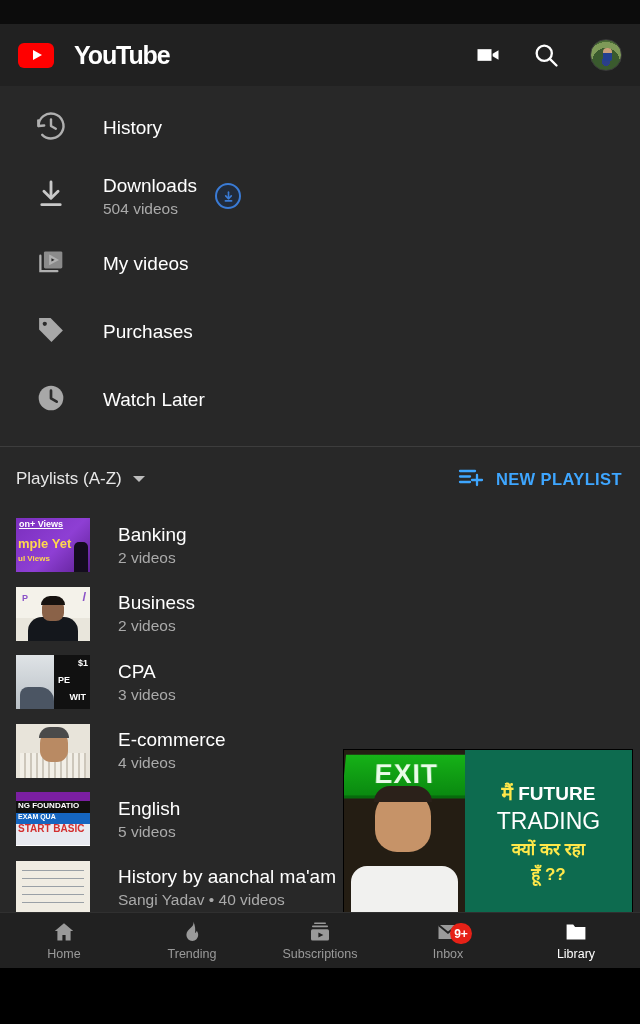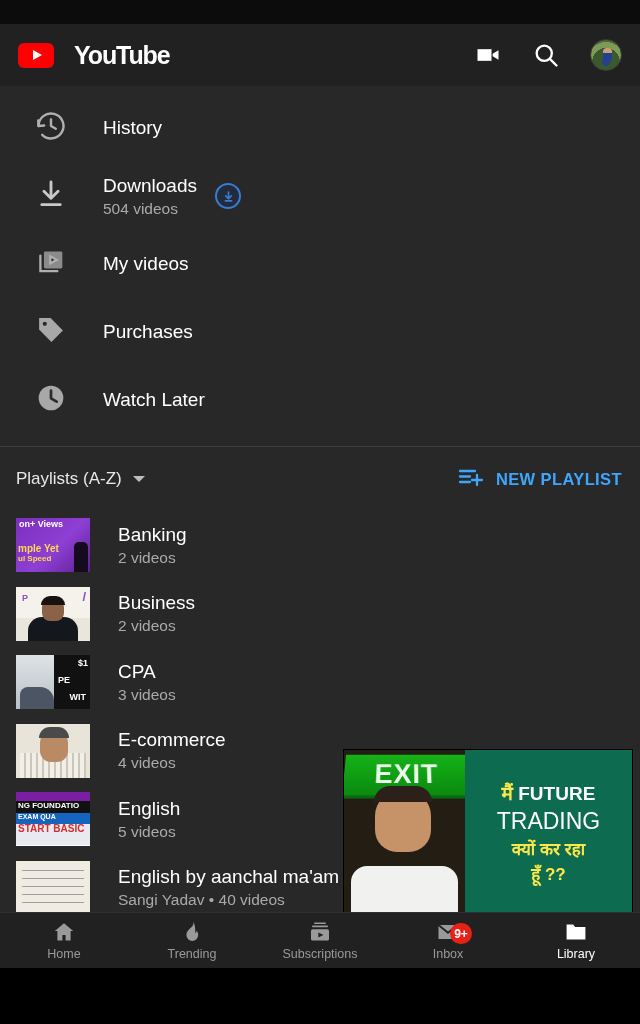--- a/index.html
+++ b/index.html
@@ -98,22 +98,22 @@
     width: 74px; height: 54px; flex: none; margin-right: 28px;
     background: #111; overflow: hidden; position: relative;
     font-family: "Liberation Sans", sans-serif;
   }
   .pl-meta { min-width: 0; }
   .pl-title { color: #fff; font-size: 19px; white-space: nowrap; }
   .pl-sub { color: #aaa; font-size: 15.5px; margin-top: 3px; white-space: nowrap; }
 
   
   .th-banking { background: linear-gradient(135deg,#7b2fbe 0%,#8e3fd4 55%,#5d1f93 100%); }
-  .th-banking .t1 { position: absolute; top: 1px; left: 3px; color:#fff; font-size:9px; font-weight:bold; }
-  .th-banking .t2 { position: absolute; top: 25px; left: 2px; color:#ffd84d; font-size:10px; font-weight:bold; }
+  .th-banking .t1 { position: absolute; top: 1px; left: 3px; color:#fff; font-size:9px; font-weight:bold;text-decoration:underline; }
+  .th-banking .t2 { position: absolute; top: 18px; left: 2px; color:#ffd84d; font-size:13px; font-weight:bold; }
   .th-banking .t3 { position: absolute; top: 36px; left: 2px; color:#ffd84d; font-size:8px; font-weight:bold; }
   .th-banking .fig { position:absolute; right:2px; bottom:0; width:14px; height:30px; background:#140c1e; border-radius:5px 5px 0 0; }
 
   .th-business { background: #e9e6dc; }
   .th-business .board { position:absolute; inset:0 0 42% 0; background:#f4f2ea; }
   .th-business .p1 { position:absolute; left:6px; top:6px; color:#8b52c7; font-size:9px; font-weight:bold; }
   .th-business .p2 { position:absolute; right:4px; top:2px; color:#8b52c7; font-size:13px; font-weight:bold; }
   .th-business .body { position:absolute; left:12px; bottom:0; width:50px; height:24px; background:#14171c; border-radius:14px 14px 0 0; }
   .th-business .head { position:absolute; left:26px; bottom:20px; width:22px; height:24px; background:#8a6248; border-radius:10px 10px 8px 8px; }
   .th-business .hair { position:absolute; left:25px; bottom:36px; width:24px; height:9px; background:#16120f; border-radius:10px 10px 0 0; }
@@ -338,21 +338,21 @@
       <span class="new-pl-label">NEW PLAYLIST</span>
     </div>
   </div>
 
   <div class="pl-list">
 
     <div class="pl-row">
       <div class="thumb th-banking">
         <div class="t1">on+ Views</div>
         <div class="t2">mple Yet</div>
-        <div class="t3">ul Speed</div>
+        <div class="t3">ul Views</div>
         <div class="fig"></div>
       </div>
       <div class="pl-meta">
         <div class="pl-title">Banking</div>
         <div class="pl-sub">2 videos</div>
       </div>
     </div>
 
     <div class="pl-row">
       <div class="thumb th-business">
@@ -411,21 +411,21 @@
 
     <div class="pl-row">
       <div class="thumb th-aanchal">
         <div class="ln" style="top:9px"></div>
           <div class="ln" style="top:17px"></div>
         <div class="ln" style="top:25px"></div>
           <div class="ln" style="top:33px"></div>
         <div class="ln" style="top:41px"></div>
       </div>
       <div class="pl-meta">
-        <div class="pl-title">English by aanchal ma'am</div>
+        <div class="pl-title">History by aanchal ma'am</div>
         <div class="pl-sub">Sangi Yadav • 40 videos</div>
       </div>
     </div>
 
     <div class="pl-row">
       <div class="thumb th-eng6">
         <div class="lbl">6 ENGLISH</div>
       </div>
       <div class="pl-meta">
         <div class="pl-title"></div>

